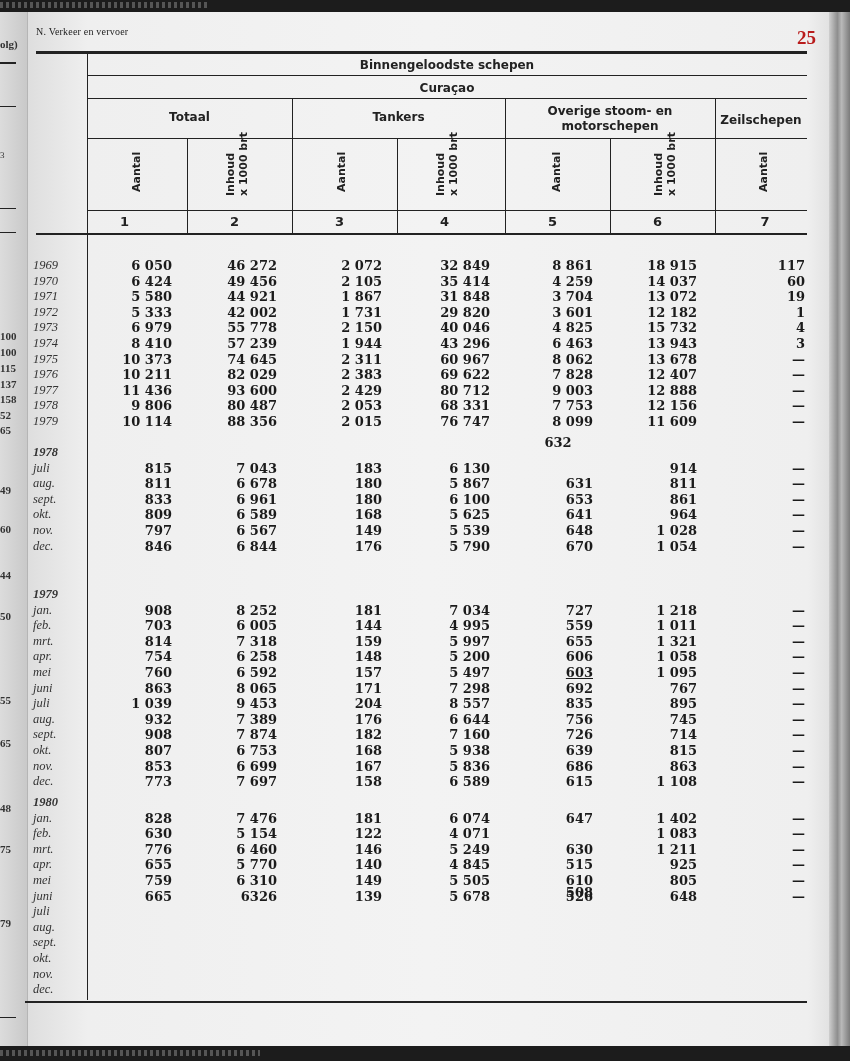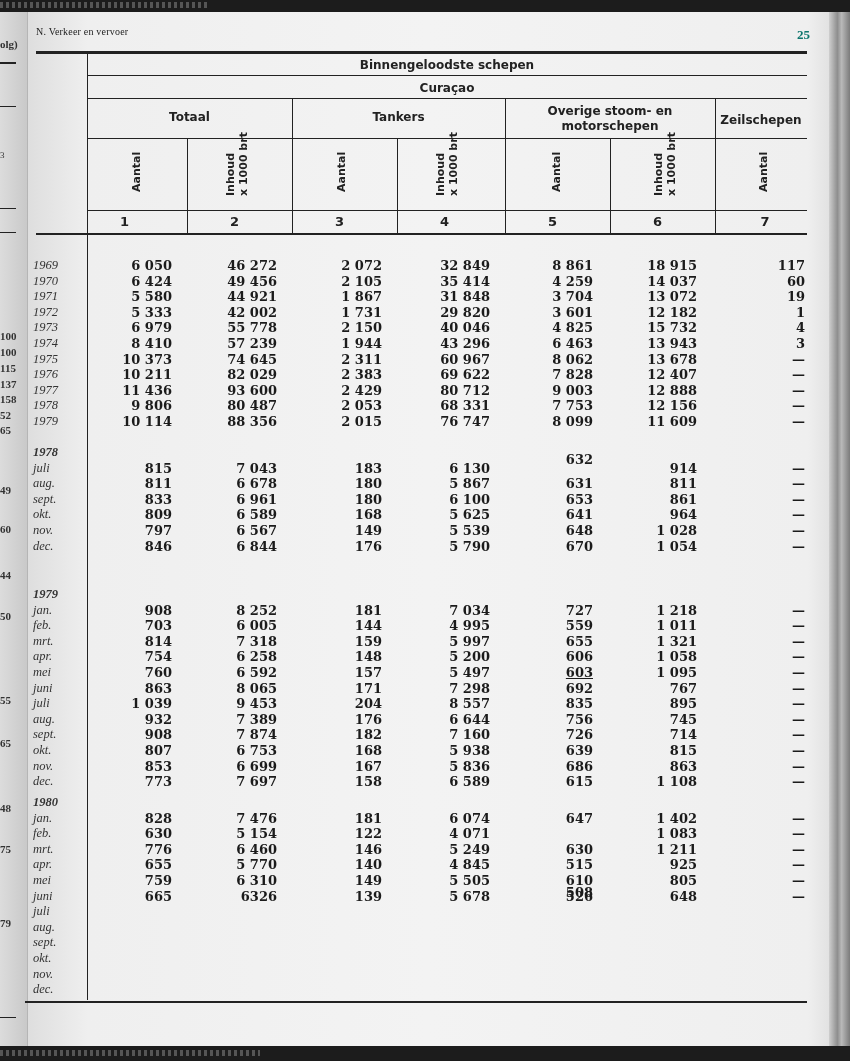--- a/index.html
+++ b/index.html
@@ -6,21 +6,21 @@
   body { width:850px; height:1061px; position:relative; overflow:hidden; background:#e9e9e9; font-family:"DejaVu Serif", serif; color:#1a1a1a; }
   .topstrip { position:absolute; left:0; top:0; width:850px; height:12px; background:#1c1c1c; }
   .topstrip::after { content:""; position:absolute; left:0; top:2px; width:210px; height:6px; background:repeating-linear-gradient(90deg,#555 0 3px,#1c1c1c 3px 6px); }
   .botstrip { position:absolute; left:0; top:1046px; width:850px; height:15px; background:#1c1c1c; }
   .botstrip::after { content:""; position:absolute; left:0; top:4px; width:260px; height:6px; background:repeating-linear-gradient(90deg,#555 0 3px,#1c1c1c 3px 6px); }
   .leftpage { position:absolute; left:0; top:12px; width:27px; height:1034px; background:linear-gradient(90deg,#dcdcdc,#c9c9c9); border-right:1px solid #b5b5b5; }
   .rightbind { position:absolute; left:829px; top:12px; width:21px; height:1034px; background:linear-gradient(90deg,#cfcfcf,#8e8e8e 40%,#b9b9b9 60%,#7b7b7b); }
   .page { position:absolute; left:28px; top:12px; width:801px; height:1034px; background:linear-gradient(90deg,#dedede 0,#efefef 60px,#f3f3f3 400px,#efefef 780px,#e2e2e2 801px); }
   .margin-num { position:absolute; left:0; font-family:"Liberation Serif", serif; font-weight:bold; font-size:11px; color:#333; }
   .running-title { position:absolute; left:36px; top:26px; font-family:"Liberation Serif", serif; font-size:10px; color:#222; letter-spacing:0.2px; }
-  .page-number { position:absolute; left:797px; top:27px; font-family:"Liberation Serif", serif; font-size:13px; font-weight:bold; color:#0f766e; }
+  .page-number { position:absolute; left:797px; top:27px; font-family:"Liberation Serif", serif; font-size:19px; font-weight:bold; color:#b91c1c; }
   .rule { position:absolute; background:#222; }
   .hdr { position:absolute; font-family:"DejaVu Sans", sans-serif; font-weight:bold; font-size:12px; text-align:center; color:#222; }
   .vert { position:absolute; font-family:"DejaVu Sans", sans-serif; font-weight:bold; font-size:11px; color:#222; transform:rotate(-90deg); transform-origin:left top; white-space:nowrap; line-height:13px; }
   .colnum { position:absolute; top:214px; font-family:"DejaVu Sans", sans-serif; font-weight:bold; font-size:13px; text-align:center; color:#222; }
   .stub { position:absolute; left:33px; font-family:"Liberation Serif", serif; font-style:italic; font-size:12.5px; color:#333; line-height:15.6px; }
   .cell { position:absolute; font-family:"DejaVu Serif", serif; font-weight:bold; font-size:13px; text-align:right; line-height:15.6px; color:#1b1b1b; white-space:nowrap; }
 </style>
 </head>
 <body>
 
@@ -184,21 +184,21 @@
     <div class="cell" style="top: 414px; left: 420px; width: 70px;">76 747</div>
     <div class="cell" style="top: 414px; left: 523px; width: 70px;">8 099</div>
     <div class="cell" style="top: 414px; left: 627px; width: 70px;">11 609</div>
     <div class="cell" style="top: 414px; left: 735px; width: 70px;">—</div>
     <div class="stub" style="top: 445px; font-weight: bold;">1978</div>
     <div class="stub" style="top: 460.6px;">juli</div>
     <div class="cell" style="top: 460.6px; left: 102px; width: 70px;">815</div>
     <div class="cell" style="top: 460.6px; left: 207px; width: 70px;">7 043</div>
     <div class="cell" style="top: 460.6px; left: 312px; width: 70px;">183</div>
     <div class="cell" style="top: 460.6px; left: 420px; width: 70px;">6 130</div>
-    <div class="cell" style="top: 452px; left: 523px; width: 70px;">632</div>
+    <div class="cell" style="top: 435px; left: 523px; width: 70px; text-align: center;">632</div>
     <div class="cell" style="top: 460.6px; left: 627px; width: 70px;">914</div>
     <div class="cell" style="top: 460.6px; left: 735px; width: 70px;">—</div>
     <div class="stub" style="top: 476.2px;">aug.</div>
     <div class="cell" style="top: 476.2px; left: 102px; width: 70px;">811</div>
     <div class="cell" style="top: 476.2px; left: 207px; width: 70px;">6 678</div>
     <div class="cell" style="top: 476.2px; left: 312px; width: 70px;">180</div>
     <div class="cell" style="top: 476.2px; left: 420px; width: 70px;">5 867</div>
     <div class="cell" style="top: 476.2px; left: 523px; width: 70px;">631</div>
     <div class="cell" style="top: 476.2px; left: 627px; width: 70px;">811</div>
     <div class="cell" style="top: 476.2px; left: 735px; width: 70px;">—</div>

